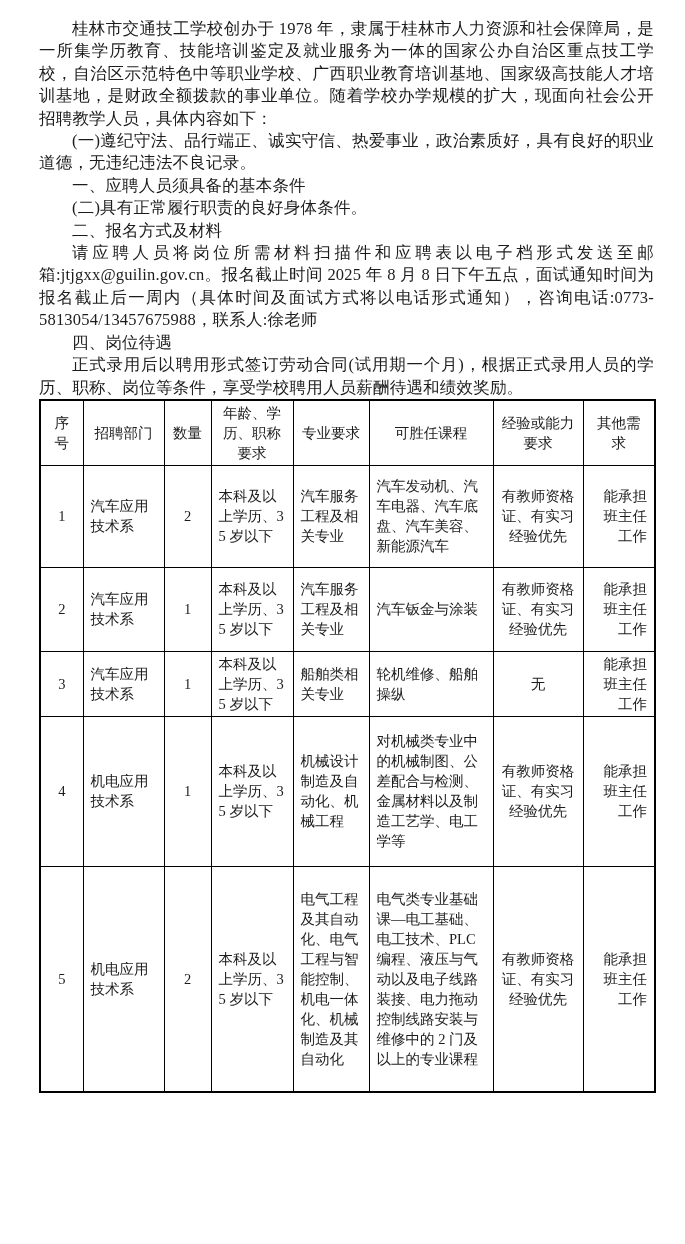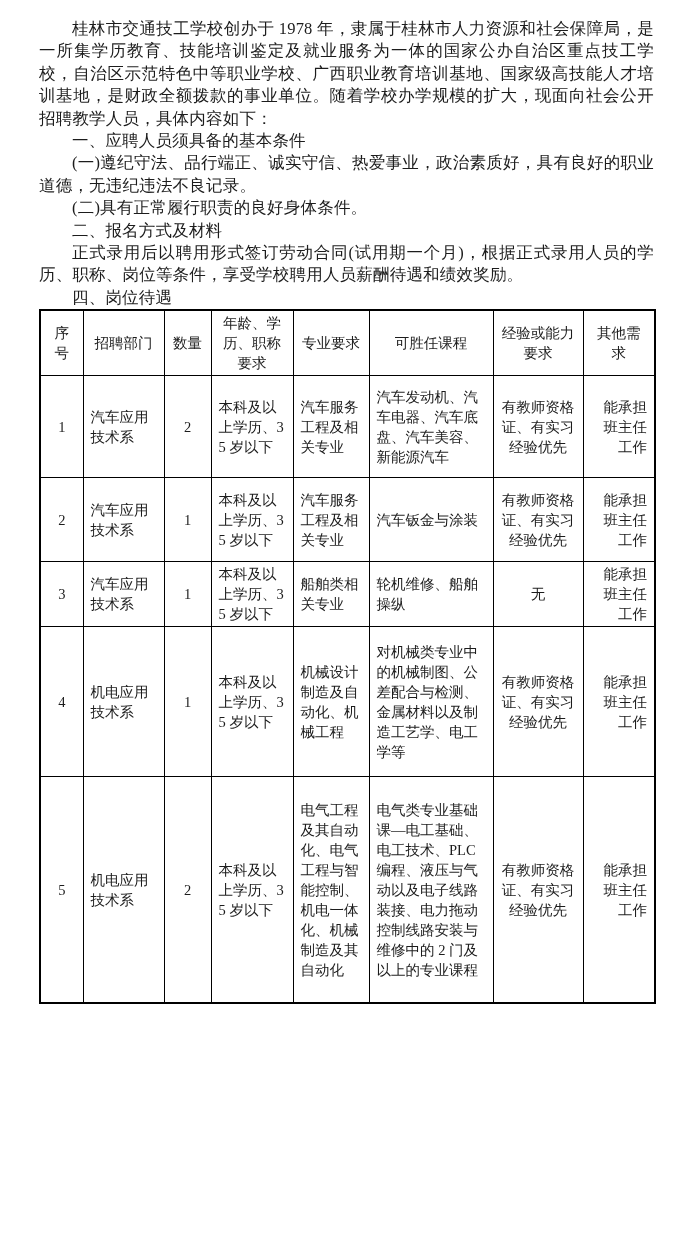--- a/index.html
+++ b/index.html
@@ -74,26 +74,27 @@
   td.col-0, td.col-2, td.col-6 { text-align: center; }
   td.col-1, td.col-3, td.col-4, td.col-5 { text-align: left; }
   td.col-7 { text-align: right; padding: 2px 8px; }
 </style>
 </head>
 <body>
 
 <div class="page">
   <div class="intro">
     <p class="para">桂林市交通技工学校创办于 1978 年，隶属于桂林市人力资源和社会保障局，是一所集学历教育、技能培训鉴定及就业服务为一体的国家公办自治区重点技工学校，自治区示范特色中等职业学校、广西职业教育培训基地、国家级高技能人才培训基地，是财政全额拨款的事业单位。随着学校办学规模的扩大，现面向社会公开招聘教学人员，具体内容如下：</p>
+    <p class="para">(一)遵纪守法、品行端正、诚实守信、热爱事业，政治素质好，具有良好的职业道德，无违纪违法不良记录。</p>
     <p class="para">一、应聘人员须具备的基本条件</p>
-    <p class="para">(一)遵纪守法、品行端正、诚实守信、热爱事业，政治素质好，具有良好的职业道德，无违纪违法不良记录。</p>
     <p class="para">(二)具有正常履行职责的良好身体条件。</p>
     <p class="para">二、报名方式及材料</p>
+    <p class="para">请应聘人员将岗位所需材料扫描件和应聘表以电子档形式发送至邮箱:jtjgxx@guilin.gov.cn。报名截止时间 2025 年 8 月 8 日下午五点，面试通知时间为报名截止后一周内（具体时间及面试方式将以电话形式通知），咨询电话:0773-5813054/13457675988，联系人:徐老师</p>
+    <p class="para">四、岗位待遇</p>
     <p class="para">正式录用后以聘用形式签订劳动合同(试用期一个月)，根据正式录用人员的学历、职称、岗位等条件，享受学校聘用人员薪酬待遇和绩效奖励。</p>
-    <p class="para">四、岗位待遇</p>
   </div>
 
 
   <table class="recruit">
     <colgroup>
       <col class="co-0">
         <col class="co-1">
         <col class="co-2">
         <col class="co-3">
       <col class="co-4">

